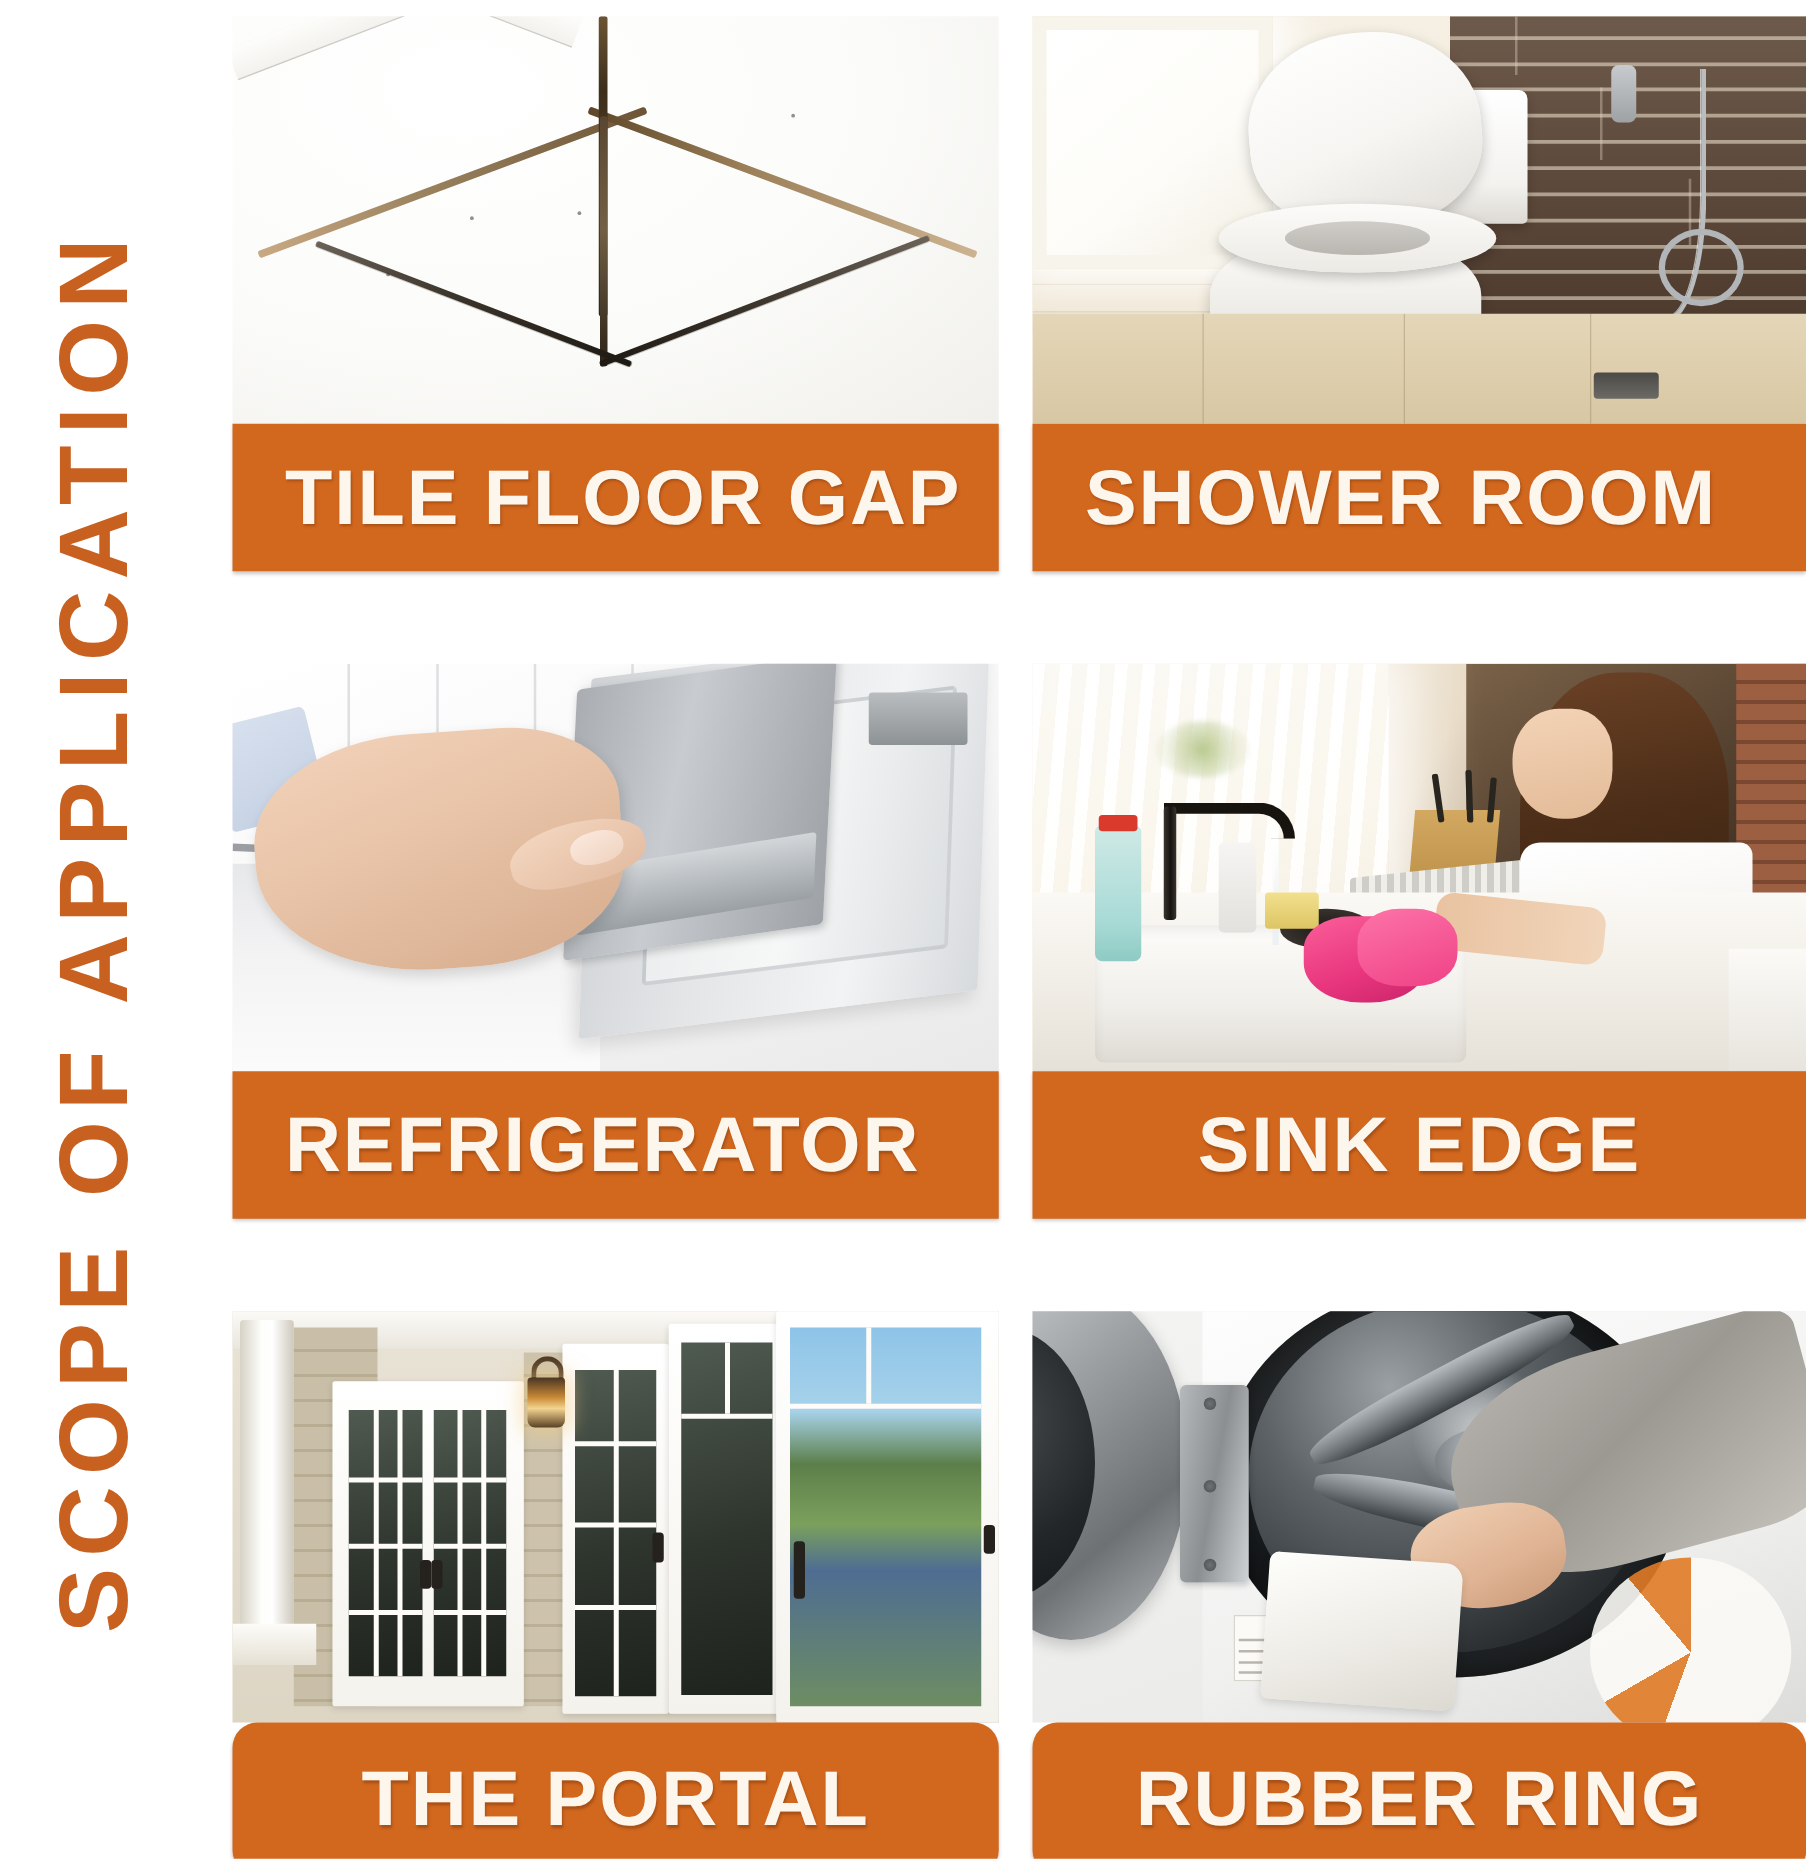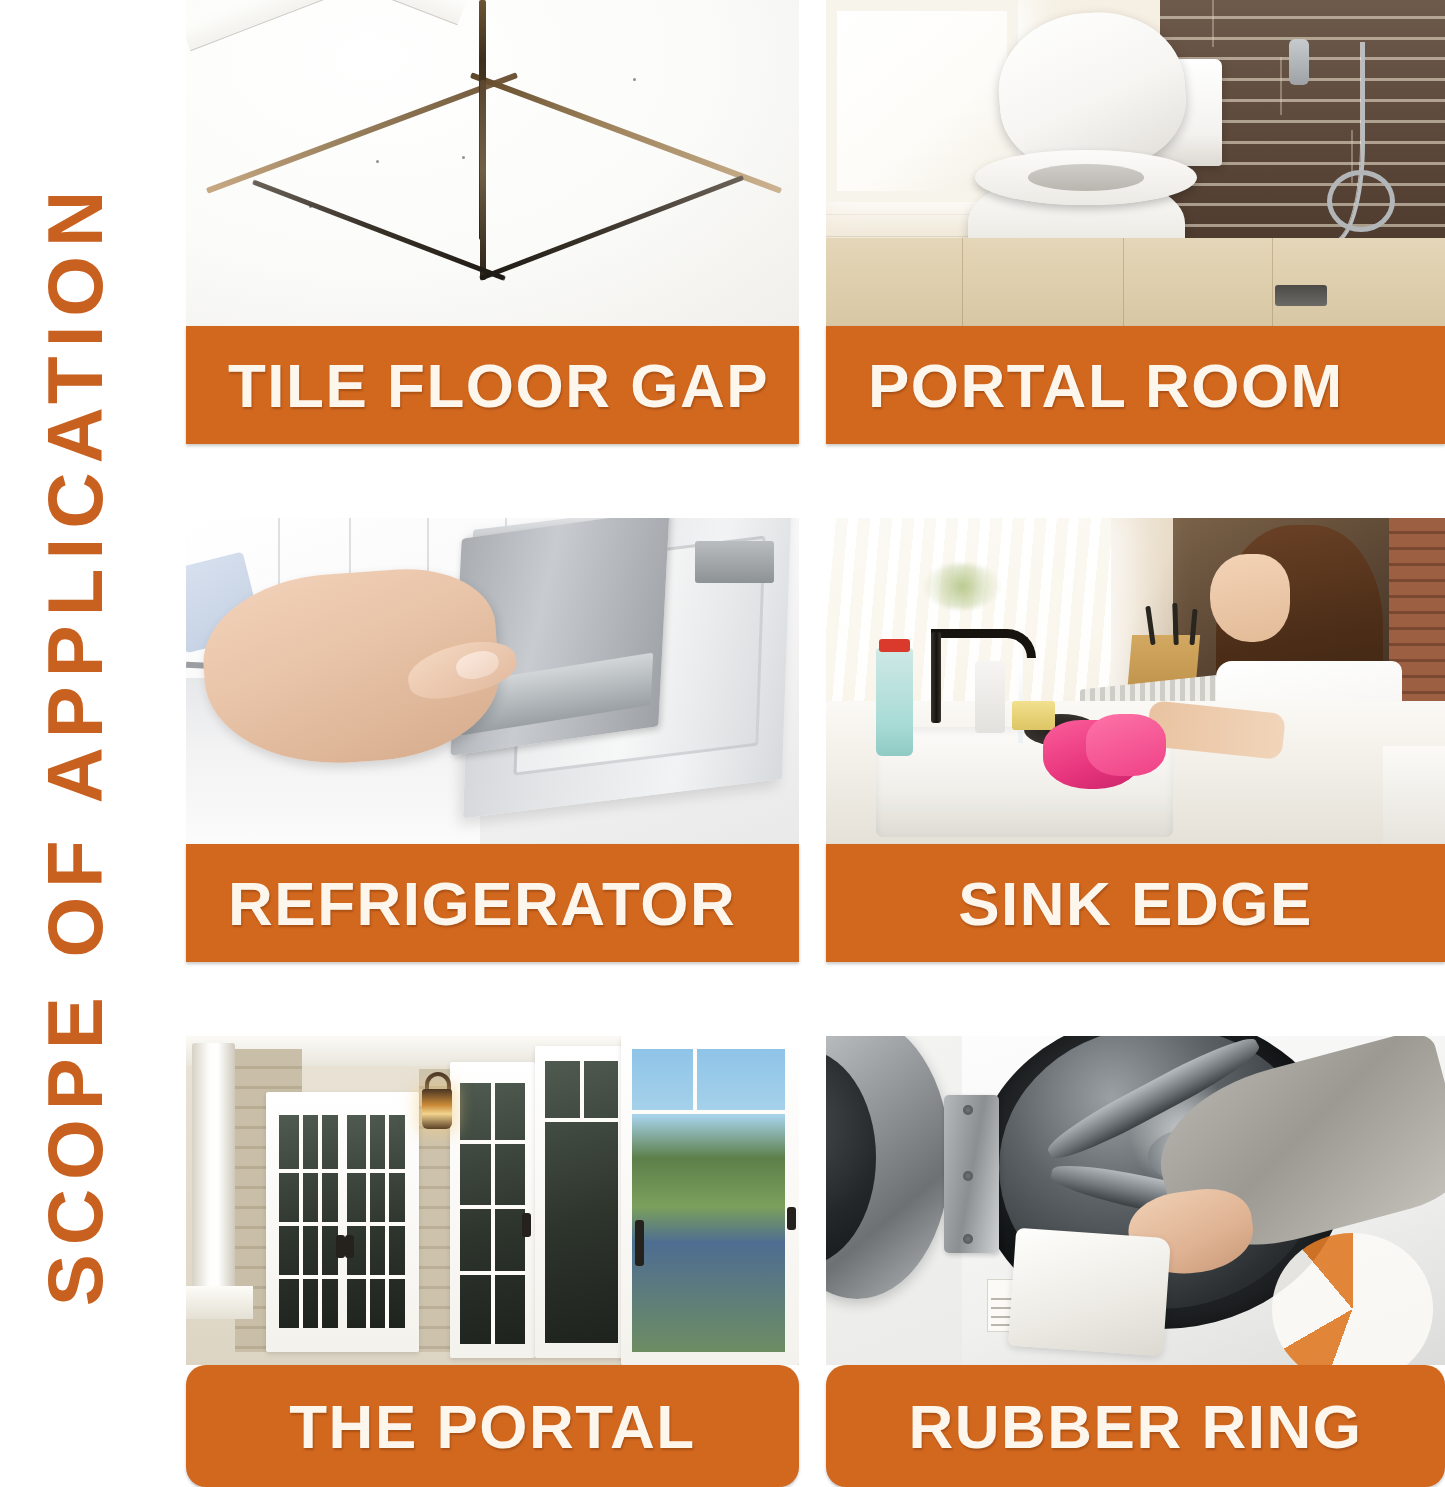--- a/index.html
+++ b/index.html
@@ -24,21 +24,21 @@
     color:#C8601F;
     font-size:78px;
     font-weight:700;
     letter-spacing:9px;
     font-family:"Liberation Sans", sans-serif;
   }
 
   
   #grid{
     position:absolute;
-    left:186px; top:0px;
+    left:186px; top:13px;
     width:1259px; height:1212px;
   }
   .row{ position:absolute; left:0; width:1259px; }
   .row.r1{ top:0px;    height:444px; }
   .row.r2{ top:518px;  height:444px; }
   .row.r3{ top:1036px; height:451px; }
 
   .cell{ position:absolute; top:0; height:100%; }
   .cell.left { left:0px;   width:613px; }
   .cell.right{ left:640px; width:619px; }
@@ -650,21 +650,21 @@
           <div class="hose"></div>
           <div class="hose-coil"></div>
           <div class="floor">
             <i class="ftile" style="left:22%"></i>
               <i class="ftile" style="left:48%"></i>
             <i class="ftile" style="left:72%"></i>
           </div>
           <div class="drain"></div>
         </div>
         <div class="label-bar align-left">
-          <span class="label-text">PORTAL ROOM</span>
+          <span class="label-text">SHOWER ROOM</span>
         </div>
       </div>
     </div>
 
     <div class="row r2">
 
       <div class="cell right">
         <div class="photo ph-sink">
           <div class="bg-dark"></div>
           <div class="brick"></div>

